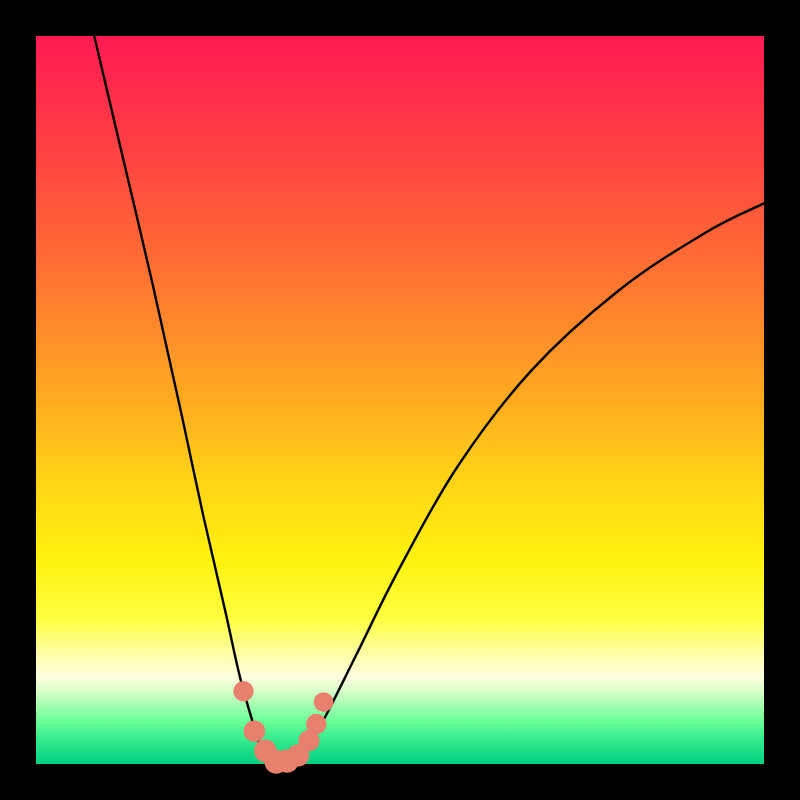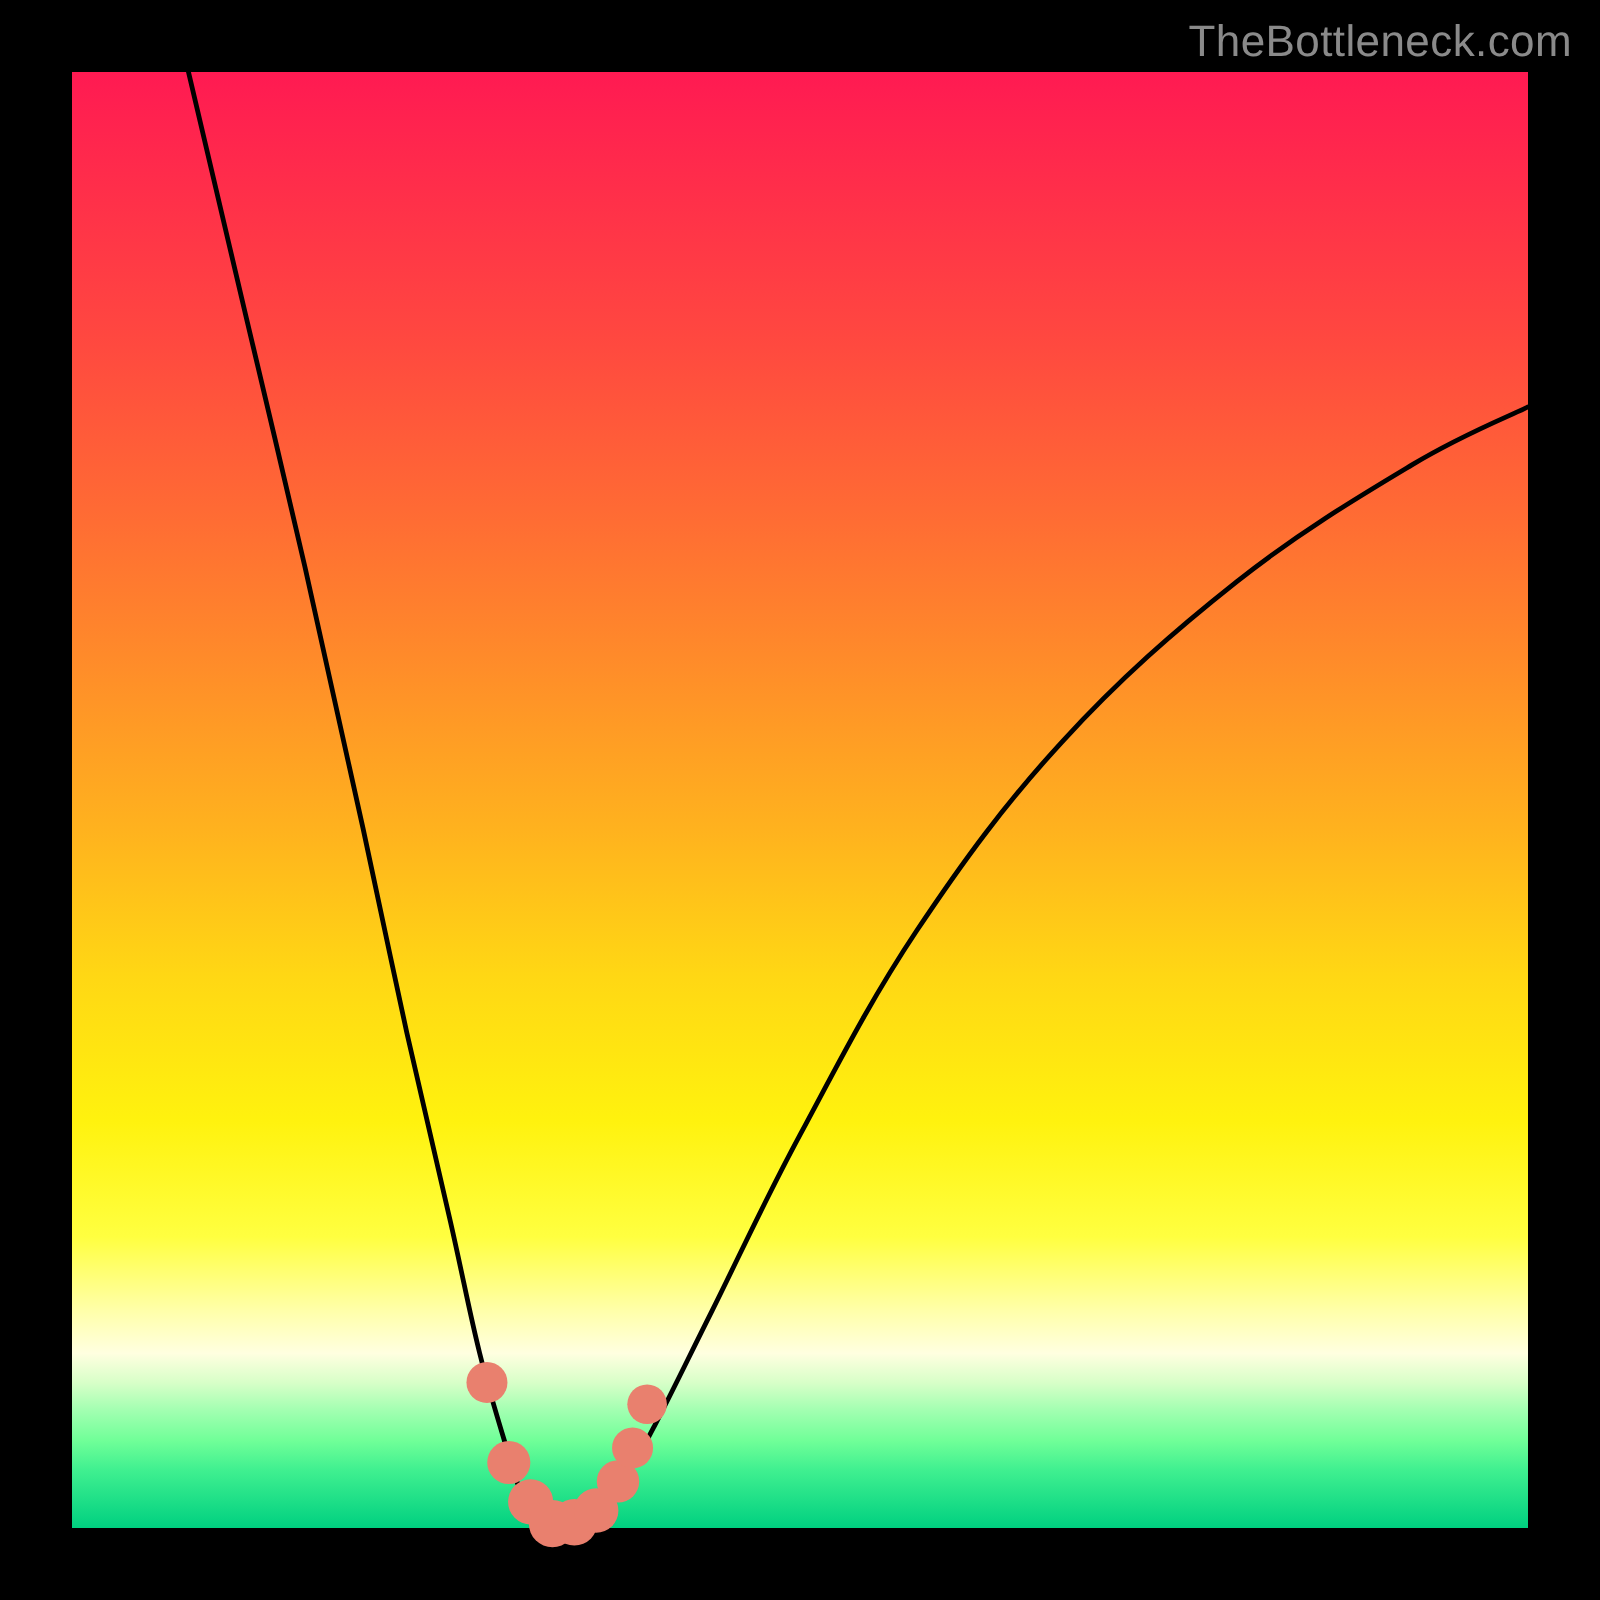--- a/index.html
+++ b/index.html
@@ -64,21 +64,20 @@
     width: 728px;
     height: 728px;
     overflow: visible;
   }
 </style>
 </head>
 <body>
 
 <div class="frame">
 
-  <div class="watermark">TheBottleneck.com</div>
 
   <div class="plot">
     <svg class="curve" viewBox="0 0 728 728" preserveAspectRatio="none">
       <path id="curvePath" fill="none" stroke="#000000" stroke-width="2.4" stroke-linecap="round" stroke-linejoin="round" d="M 58.24 0.00 C 63.48 22.28, 76.88 79.21, 87.36 123.76 C 97.84 168.31, 106.00 201.66, 116.48 247.52 C 126.96 293.38, 136.43 336.63, 145.60 378.56 C 154.77 420.49, 159.58 445.10, 167.44 480.48 C 175.30 515.86, 182.73 546.29, 189.28 575.12 C 195.83 603.95, 198.60 619.67, 203.84 640.64 C 209.08 661.61, 214.47 678.50, 218.40 691.60 C 222.33 704.70, 223.06 707.54, 225.68 713.44 C 228.30 719.34, 230.34 721.74, 232.96 724.36 C 235.58 726.98, 237.62 727.61, 240.24 728.00 C 242.86 728.39, 244.90 727.33, 247.52 726.54 C 250.14 725.76, 252.18 724.94, 254.80 723.63 C 257.42 722.32, 258.15 723.06, 262.08 719.26 C 266.01 715.46, 271.40 710.12, 276.64 702.52 C 281.88 694.92, 283.34 692.11, 291.20 677.04 C 299.06 661.97, 307.22 645.01, 320.32 618.80 C 333.42 592.59, 345.65 565.51, 364.00 531.44 C 382.35 497.37, 398.65 464.90, 422.24 429.52 C 445.83 394.14, 466.21 366.33, 495.04 334.88 C 523.87 303.43, 550.95 279.70, 582.40 254.80 C 613.85 229.90, 643.55 212.28, 669.76 196.56 C 695.97 180.84, 717.52 172.68, 728.00 167.44"></path>
       <g id="markerGroup">
           <circle cx="207.48" cy="655.20" r="10.25" fill="#e9806e" stroke="#c45a48" stroke-width="0"></circle>
           <circle cx="218.40" cy="695.24" r="10.78" fill="#e9806e" stroke="#c45a48" stroke-width="0"></circle>
           <circle cx="229.32" cy="714.90" r="11.30" fill="#e9806e" stroke="#c45a48" stroke-width="0"></circle>
           <circle cx="240.24" cy="725.82" r="11.82" fill="#e9806e" stroke="#c45a48" stroke-width="0"></circle>
           <circle cx="251.16" cy="725.09" r="11.65" fill="#e9806e" stroke="#c45a48" stroke-width="0"></circle>

